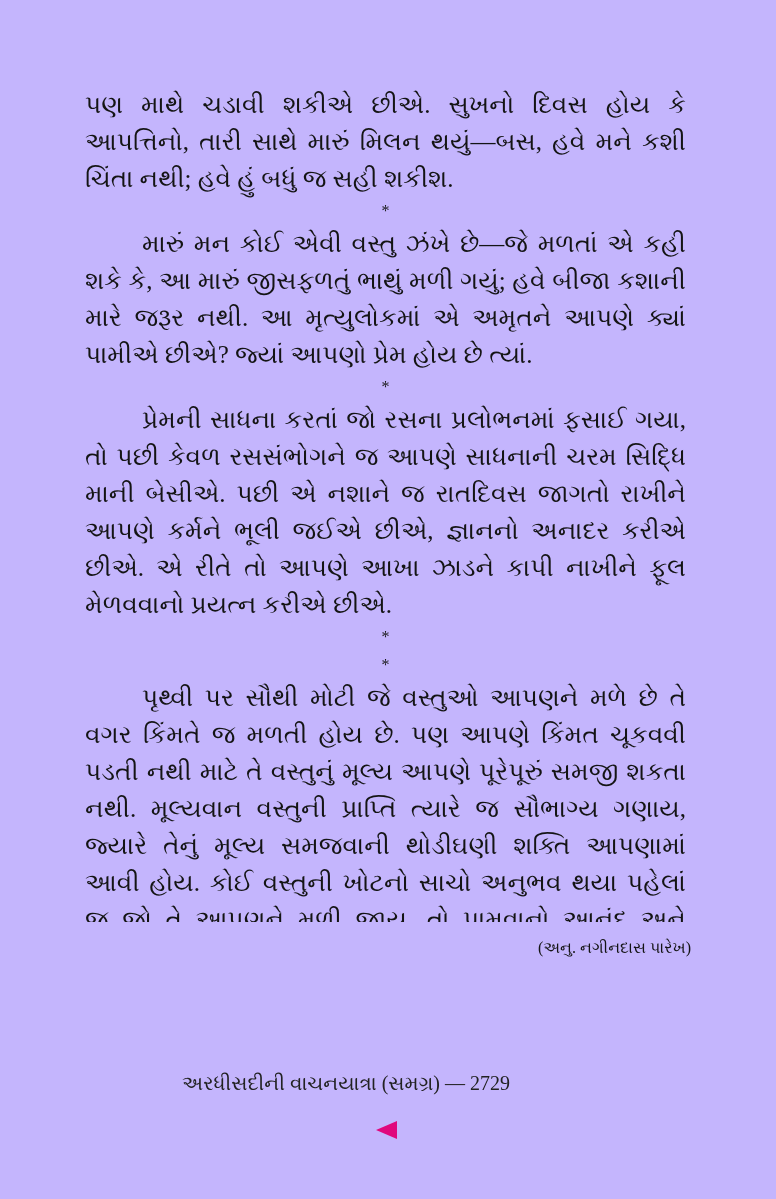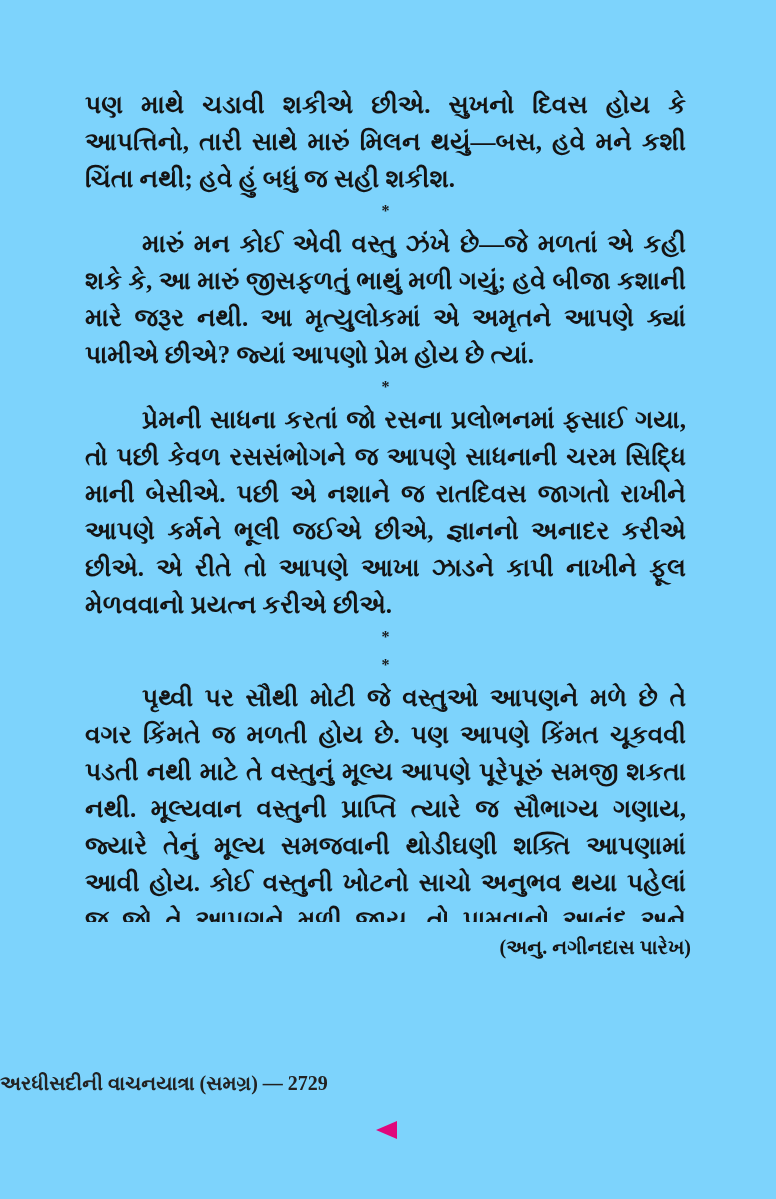--- a/index.html
+++ b/index.html
@@ -4,25 +4,24 @@
 <style>
   html, body {
     margin: 0;
     padding: 0;
     background: #ffffff;
   }
   .page {
     position: relative;
     width: 776px;
     height: 1199px;
-    background: #7dd3fc;
+    background: #c4b5fd;
     font-family: "Liberation Serif", "DejaVu Serif", serif;
     color: #141414;
     overflow: hidden;
-    font-weight: bold;
   }
   .text-block {
     position: absolute;
     left: 85px;
     top: 86px;
     width: 601px;
     height: 836px;
     font-size: 25px;
     line-height: 37px;
     text-align: justify;
@@ -42,29 +41,30 @@
     font-size: 16px;
     text-indent: 0;
     letter-spacing: 0;
     color: #1a1a1a;
   }
   .attribution {
     position: absolute;
     right: 85px;
     top: 928px;
     text-align: right;
-    font-size: 20px;
+    font-size: 16px;
     line-height: 39px;
     white-space: nowrap;
   }
   .footer {
     position: absolute;
     left: 0;
     top: 1070px;
     width: 692px;
+    text-align: center;
     font-size: 20px;
     line-height: 26px;
     color: #222222;
   }
   .nav-triangle {
     position: absolute;
     left: 376px;
     top: 1121px;
     width: 0;
     height: 0;

